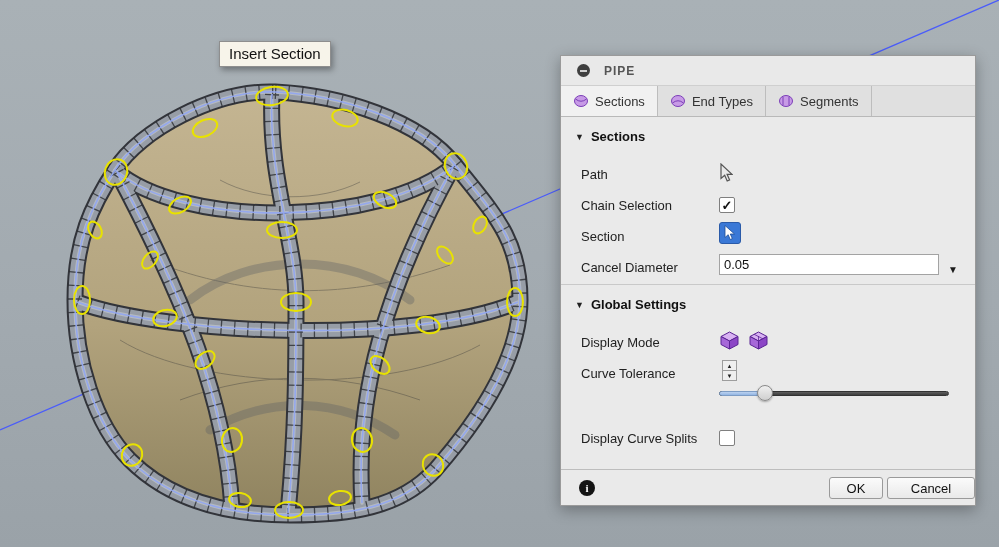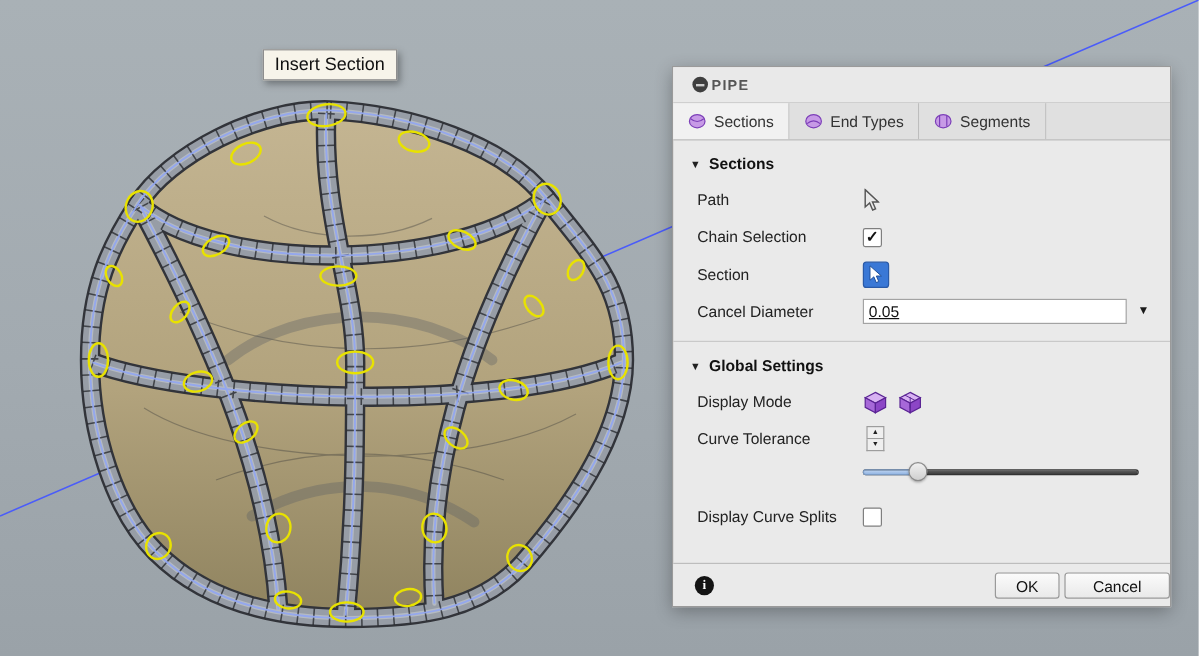--- a/index.html
+++ b/index.html
@@ -11,50 +11,50 @@
 
   
   .tooltip { position:absolute; left:219px; top:41px; padding:3px 9px 4px;
              background:#f7f4ea; border:1px solid #8e8e8e; color:#111;
              font-size:15px; box-shadow:2px 3px 6px rgba(0,0,0,.35); }
 
   
   .panel { position:absolute; left:560px; top:55px; width:416px; height:451px;
            background:#eaeaea; border:1px solid #9a9a9a;
            box-shadow:0 4px 14px rgba(0,0,0,.30); font-size:13px; color:#222; }
-  .panel-header { height:30px; display:flex; align-items:center; gap:3px;
+  .panel-header { height:30px; display:flex; align-items:center; gap:14px;
                   padding-left:16px; border-bottom:1px solid #cfcfcf; background:#e9e9e9; }
   .grip { width:13px; height:13px; border-radius:50%; background:#3f3f3f;
           position:relative; }
   .grip::after { content:""; position:absolute; left:3px; right:3px; top:6px;
                  height:1.5px; background:#cfcfcf; }
   .panel-title { font-size:12px; font-weight:bold; color:#555; letter-spacing:1px; }
 
   .tabs { display:flex; height:31px; background:#e0e0e0; border-bottom:1px solid #b9b9b9; }
   .tab { display:flex; align-items:center; gap:6px; padding:0 12px;
          border-right:1px solid #bdbdbd; background:#e0e0e0; color:#333; cursor:default; }
   .tab.active { background:#f1f1f1; }
   .tab-rest { flex:1; background:#e0e0e0; }
 
   .group-header { display:flex; align-items:center; gap:7px; margin:12px 0 7px 14px;
                   font-weight:bold; color:#111; }
   .tri { font-size:9px; color:#222; }
 
-  .row { display:flex; align-items:center; height:31px; padding-left:20px; }
+  .row { display:flex; align-items:flex-end; height:31px; padding-left:20px; }
   .row-label { width:138px; color:#222; }
 
   .checkbox { width:16px; height:16px; background:#fff; border:1px solid #7f7f7f;
               border-radius:2px; display:flex; align-items:center; justify-content:center;
               font-size:13px; font-weight:bold; color:#111; line-height:1; }
 
   .sel-btn { width:22px; height:22px; background:#3a78d6; border:1px solid #2a5aa8;
              border-radius:3px; display:flex; align-items:center; justify-content:center; }
 
   .text-input { height:21px; border:1px solid #a3a3a3; background:#fff; font-size:13px;
-                padding:0 4px; font-family:"Liberation Sans", sans-serif; color:#111;text-decoration:underline; }
+                padding:0 4px; font-family:"Liberation Sans", sans-serif; color:#111; }
   .input-wide { width:220px; }
   .input-narrow { width:128px; }
   .dd-arrow { margin-left:9px; font-size:10px; color:#1a1a1a; }
 
   .spinner { margin-left:3px; width:15px; height:21px; display:flex; flex-direction:column; }
   .spin-btn { flex:1; border:1px solid #9d9d9d; background:#efefef; font-size:6px;
               line-height:8px; text-align:center; color:#222; padding:0; }
   .spin-btn + .spin-btn { border-top:none; }
 
   .divider { border-top:1px solid #c9c9c9; margin-top:9px; }

